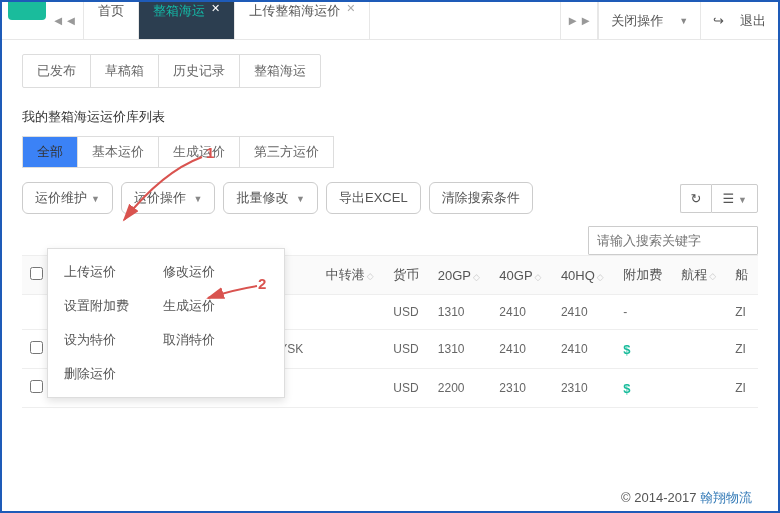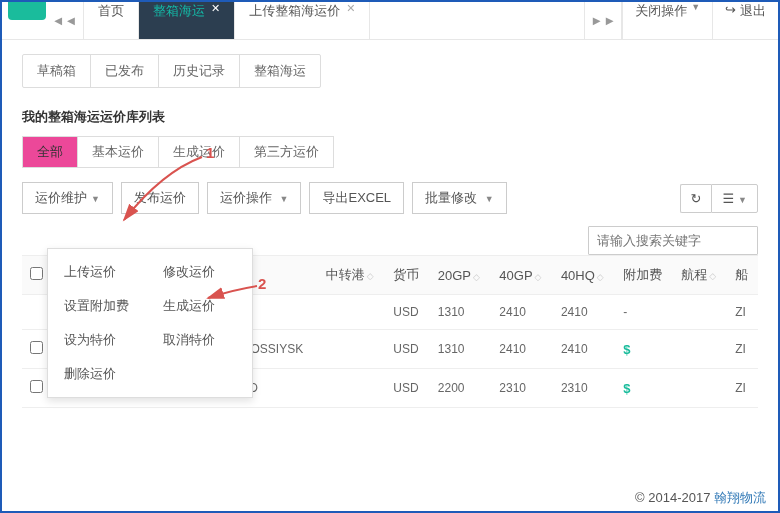--- a/index.html
+++ b/index.html
@@ -6,53 +6,53 @@
 body{background:#fff;border:2px solid #1e5bb8;width:780px;height:513px;position:relative;overflow:hidden}
 .topbar{height:38px;display:flex;align-items:stretch;border-bottom:1px solid #e7e7e7;background:#fff}
 .green-tab{width:38px;background:#1abc9c;border-radius:0 0 4px 4px;margin-left:6px;height:18px}
 .nav-btn{width:38px;display:flex;align-items:center;justify-content:center;border-right:1px solid #e7e7e7;color:#999;cursor:pointer}
 .tab{padding:0 14px;display:flex;gap:6px;border-right:1px solid #e7e7e7;cursor:pointer;color:#666}
 .tab.active{background:#2c3e50;color:#fff}
 .tab.active span{color:#14b8a6}
 .tab-close{color:#aaa;font-size:11px}
 .tab.active .tab-close{color:#fff}
 .spacer{flex:1}
-.top-action{padding:0 12px;display:flex;gap:4px;border-left:1px solid #e7e7e7;cursor:pointer;color:#666}
+.top-action{padding:8px 12px;display:flex;align-items:center;gap:16px;border-left:1px solid #e7e7e7;cursor:pointer;color:#666}
 .caret{font-size:9px;color:#888}
 .content{padding:14px 20px}
 .pill-tabs{display:flex;border:1px solid #ddd;width:fit-content;border-radius:2px;margin-bottom:20px}
 .pill-tabs div{padding:7px 14px;border-right:1px solid #ddd;cursor:pointer;color:#666}
 .pill-tabs div:last-child{border-right:none}
-.section-title{font-weight:bold;color:#333;margin-bottom:10px}
+.section-title{font-weight:normal;color:#333;margin-bottom:10px}
 .sub-tabs{display:flex;border:1px solid #ddd;width:fit-content;margin-bottom:14px}
 .sub-tabs div{padding:6px 14px;border-right:1px solid #ddd;cursor:pointer;color:#666}
 .sub-tabs div:last-child{border-right:none}
-.sub-tabs div.active{background:#ec4899;color:#333}
+.sub-tabs div.active{background:#3b82f6;color:#333}
 .toolbar{display:flex;gap:8px;align-items:center;margin-bottom:12px}
-.btn{padding:6px 12px;border:1px solid #ccc;background:#fff;border-radius:0;cursor:pointer;color:#555;white-space:nowrap}
+.btn{padding:6px 12px;border:1px solid #ccc;background:#fff;border-radius:6px;cursor:pointer;color:#555;white-space:nowrap}
 .btn .caret{margin-left:4px}
 .btn-group{display:flex}
 .btn-group .btn:first-child{border-radius:2px 0 0 2px;border-right:none}
 .btn-group .btn:last-child{border-radius:0 2px 2px 0}
 .icon-btn{padding:6px 10px}
 .search-row{display:flex;justify-content:flex-end;margin-bottom:0}
 .search-input{width:170px;padding:6px 8px;border:1px solid #ccc;border-radius:1px;color:#999}
-.dropdown{position:absolute;background:#fff;border:1px solid #ddd;box-shadow:0 3px 8px rgba(0,0,0,0.12);z-index:10;padding:6px 0;left:45px;top:246px;width:206px}
+.dropdown{position:absolute;background:#fff;border:1px solid #ddd;box-shadow:0 3px 8px rgba(0,0,0,0.12);z-index:10;padding:6px 0;left:45px;top:246px;width:238px}
 .dropdown-row{display:flex}
 .dropdown-item{padding:8px 16px;cursor:pointer;color:#555;width:99px}
 table{width:100%;border-collapse:collapse;margin-top:0}
 th,td{padding:10px 8px;border-bottom:1px solid #eee;text-align:left;font-size:12px;color:#666;white-space:nowrap}
 th{background:#fafafa;border-top:1px solid #eee;font-weight:normal;position:relative}
 th .sort{color:#ccc;font-size:9px;margin-left:2px}
 .detail-link{color:#337ab7;cursor:pointer}
 .dollar{color:#1abc9c;font-weight:bold}
 .checkbox{width:13px;height:13px}
 .annotation{position:absolute;color:#d9534f;font-weight:bold;font-size:15px;z-index:20;pointer-events:none}
 .arrow{position:absolute;z-index:19;pointer-events:none}
-.footer{position:absolute;bottom:4px;right:12px;font-size:12px;color:#888}
+.footer{position:absolute;bottom:4px;right:26px;font-size:12px;color:#888}
 .footer a{color:#337ab7;text-decoration:none}
 </style>
 </head>
 <body>
 
 <div class="topbar">
   <div class="green-tab"></div>
   <div class="nav-btn">◄◄</div>
   <div class="tab">
       <span>首页</span>
@@ -72,41 +72,41 @@
       <span class="caret">▼</span>
     </div>
   <div class="top-action">
       <span>↪</span>
       <span>退出</span>
     </div>
 </div>
 
 <div class="content">
   <div class="pill-tabs">
+    <div>已发布</div>
     <div>草稿箱</div>
-    <div>已发布</div>
     <div>历史记录</div>
     <div>整箱海运</div>
   </div>
 
   <div class="section-title">我的整箱海运运价库列表</div>
 
   <div class="sub-tabs">
     <div class="active">全部</div>
     <div>基本运价</div>
     <div>生成运价</div>
     <div>第三方运价</div>
   </div>
 
   <div class="toolbar">
     <div class="btn"><span>运价维护</span><span class="caret">▼</span></div>
-    <div class="btn">发布运价</div>
     <div class="btn"><span>运价操作</span> <span class="caret">▼</span></div>
+    <div class="btn"><span>批量修改</span> <span class="caret">▼</span></div>
     <div class="btn">导出EXCEL</div>
-    <div class="btn"><span>批量修改</span> <span class="caret">▼</span></div>
+    <div class="btn">清除搜索条件</div>
     <div class="spacer"></div>
     <div class="btn-group">
       <div class="btn icon-btn"><span>↻</span></div>
       <div class="btn icon-btn"><span>☰</span><span class="caret">▼</span></div>
     </div>
   </div>
 
   <div class="search-row">
     <input class="search-input" placeholder="请输入搜索关键字" style="">
   </div>

